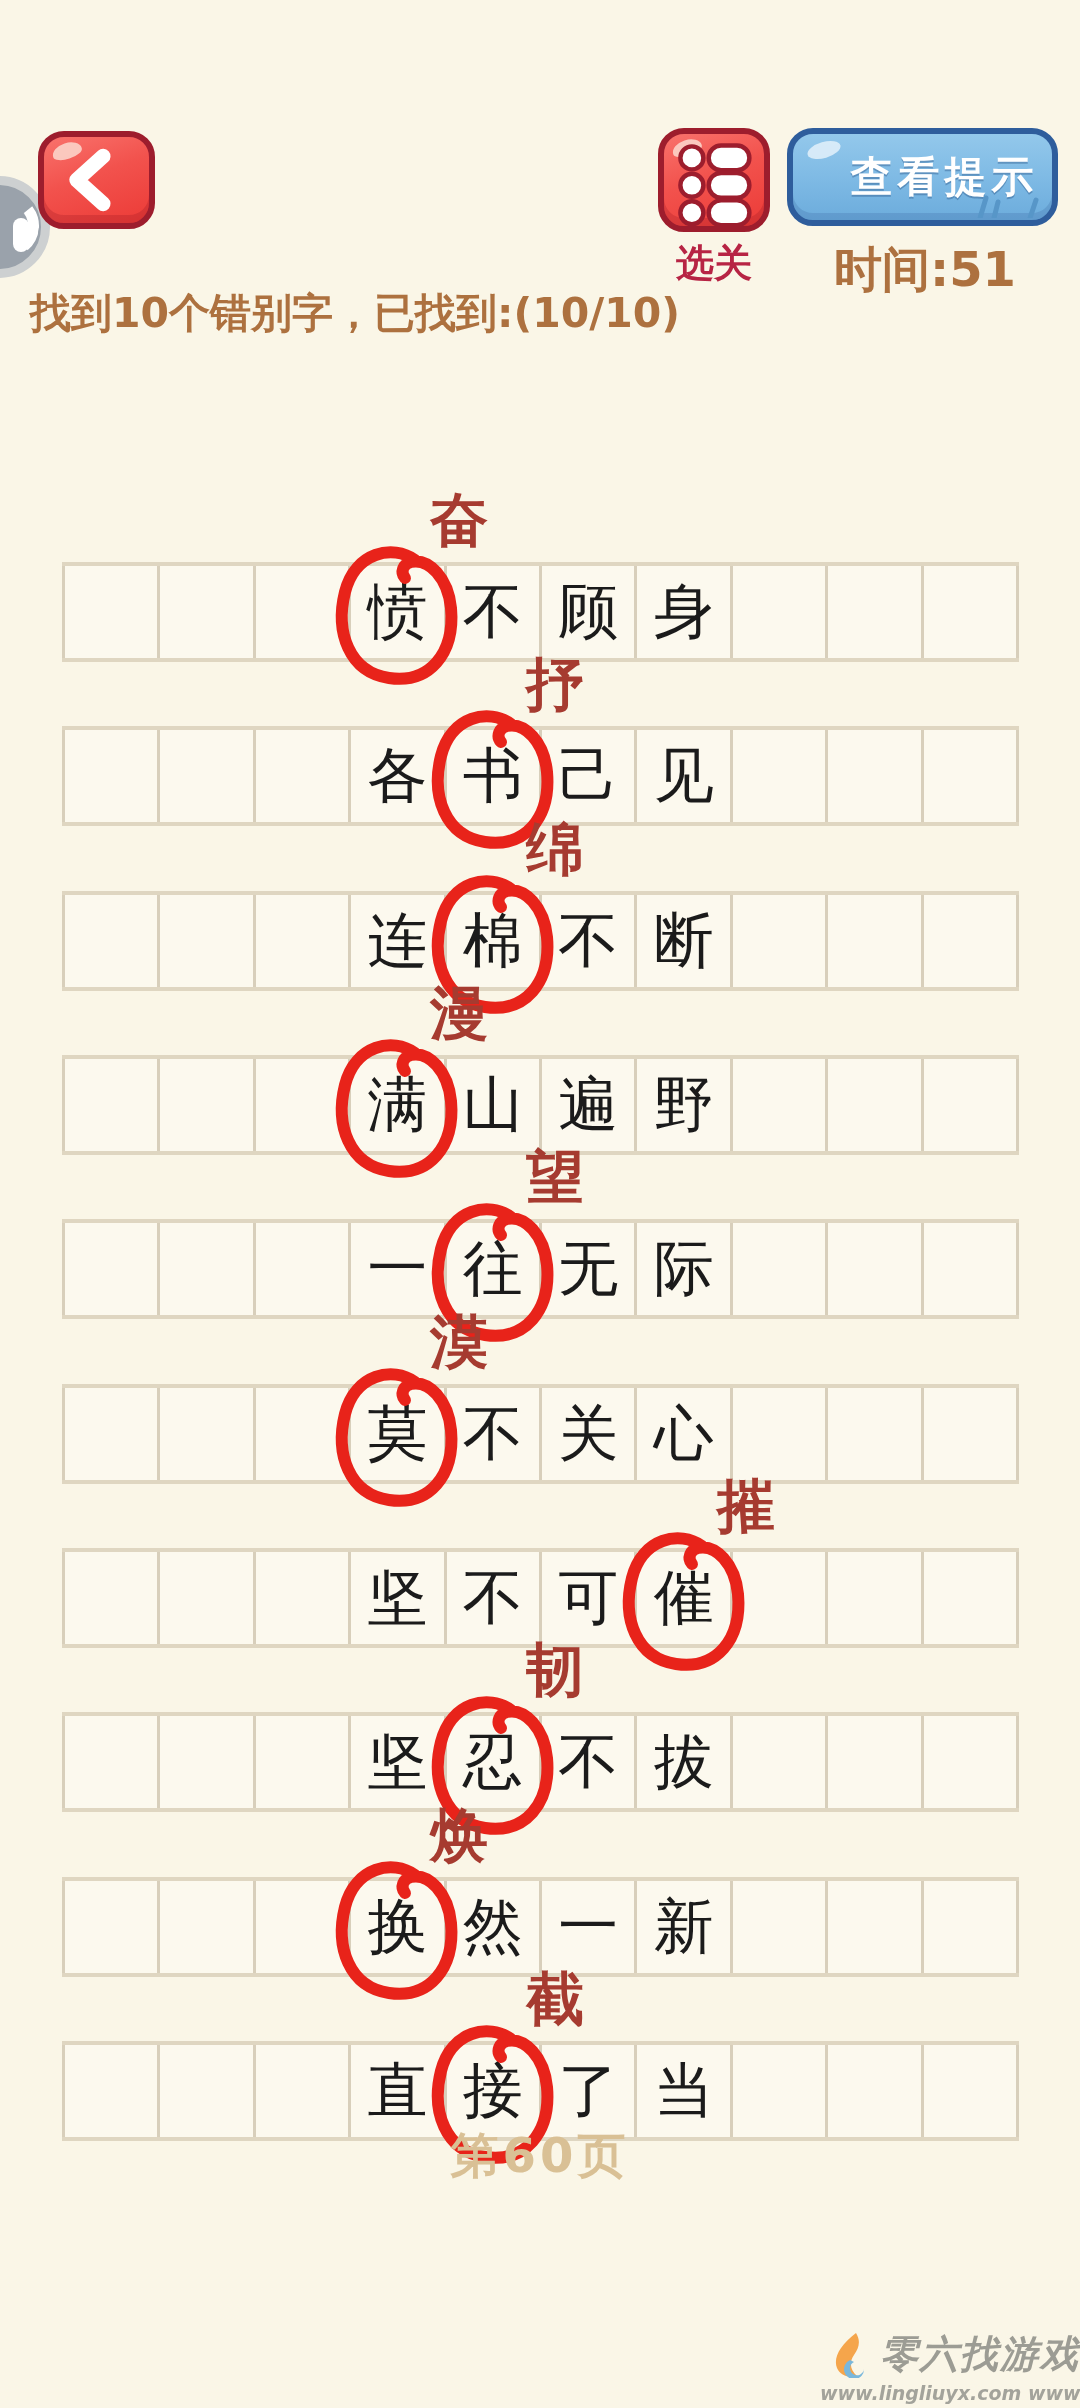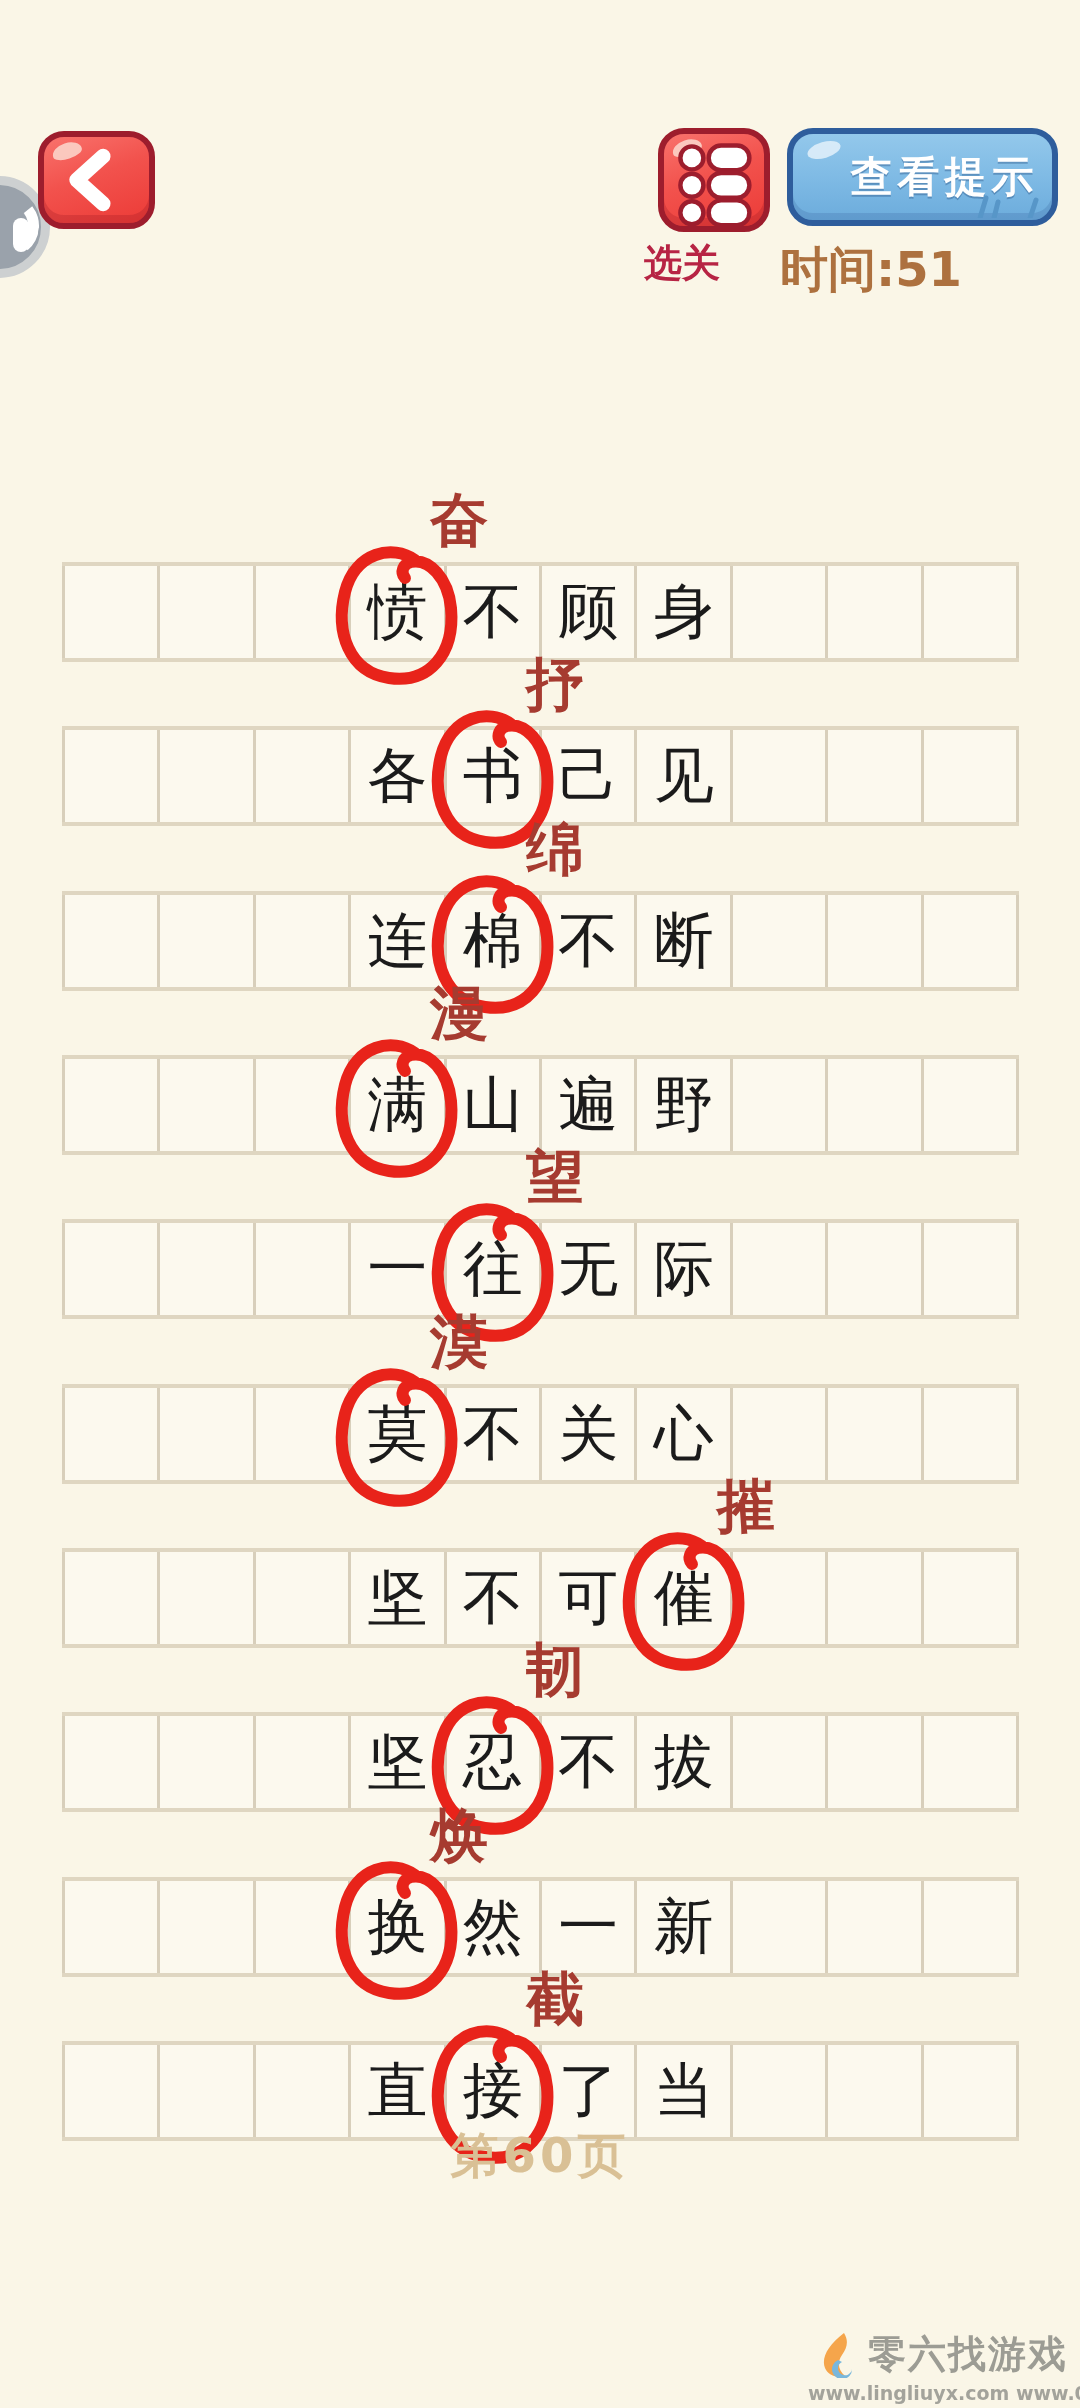--- a/index.html
+++ b/index.html
@@ -25,21 +25,21 @@
 
   #hint-btn{position:absolute;left:787px;top:128px;width:271px;height:98px;border-radius:26px;
     border:6px solid var(--hint-blue-border);
     background:linear-gradient(180deg,#93C8EB 0%,#7DB9E4 55%,#6CACDC 100%);
     box-shadow:inset 0 -7px 0 rgba(40,80,140,.18);display:flex;align-items:center;justify-content:center;}
   #hint-btn::before{content:"";position:absolute;left:14px;top:8px;width:34px;height:16px;background:#E8F4FB;
     opacity:.8;border-radius:50%;transform:rotate(-16deg);}
   #hint-btn .label{color:#fff;font-size:42px;font-weight:700;letter-spacing:5px;text-shadow:0 2px 0 rgba(30,70,120,.35);margin-left:44px;}
   #hint-btn .tufts{position:absolute;right:10px;bottom:2px;width:70px;height:26px;}
 
-  .under-label{position:absolute;font-weight:700;text-align:left;}
+  .under-label{position:absolute;font-weight:700;text-align:center;}
   #levels-label{left:644px;top:238px;width:140px;font-size:38px;color:var(--label-crimson);}
   #timer{left:780px;top:238px;width:290px;font-size:48px;color:var(--text-brown);}
   #progress{position:absolute;left:30px;top:286px;width:760px;font-size:41px;font-weight:700;color:var(--text-brown);}
 
   
   #float-ball{position:absolute;left:-52px;top:176px;width:102px;height:102px;border-radius:50%;
     background:#9AA2AB;border:9px solid #CDD0D1;}
   #float-ball .pill{position:absolute;left:56px;top:33px;width:16px;height:34px;background:#fff;border-radius:9px;}
   #float-ball .arc{position:absolute;right:2px;top:10px;width:60px;height:62px;border:11px solid transparent;
     border-right-color:#fff;border-radius:50%;transform:rotate(6deg);}
@@ -52,21 +52,21 @@
   .cell:last-child{border-right:3px solid var(--grid-line);}
   .circle-mark{position:absolute;width:132px;height:140px;pointer-events:none;}
   .circle-mark svg{width:100%;height:100%;overflow:visible;}
   .correction{position:absolute;width:96px;height:72px;line-height:72px;text-align:center;
     font-size:58px;font-weight:600;color:var(--correction-red);}
 
   #page-number{position:absolute;left:0;top:2124px;width:1080px;text-align:center;
     font-size:48px;font-weight:700;color:var(--page-label-tan);letter-spacing:4px;}
 
   
-  #watermark{position:absolute;right:12px;bottom:4px;width:260px;text-align:right;}
+  #watermark{position:absolute;right:0;bottom:4px;width:260px;text-align:right;font-style:italic;}
   #wm-row{display:flex;align-items:center;justify-content:flex-end;gap:8px;}
   #wm-name{font-size:38px;font-weight:700;color:var(--watermark-gray);letter-spacing:2px;}
   #wm-urls{font-size:19px;font-weight:700;color:#A3A39B;margin-top:2px;white-space:nowrap;}
 </style>
 </head>
 <body>
 
 <div class="page">
 
   <div id="float-ball">
@@ -95,20 +95,21 @@
 
   <div id="hint-btn">
     <span class="label">查看提示</span>
     <svg class="tufts" viewBox="0 0 70 26">
       <path d="M8 26 L14 6 M22 26 L26 10 M58 26 L64 8" stroke="#5796C8" stroke-width="5" fill="none" stroke-linecap="round"></path>
     </svg>
   </div>
 
   <div id="levels-label" class="under-label">选关</div>
   <div id="timer" class="under-label">时间:51</div>
+  <div id="progress">找到10个错别字，已找到:(10/10)</div>
 
   <div id="grid">
       <div class="row" style="top: 562px;">
         <div class="cell"></div>
         <div class="cell"></div>
         <div class="cell"></div>
         <div class="cell">愤</div>
         <div class="cell">不</div>
         <div class="cell">顾</div>
         <div class="cell">身</div>

